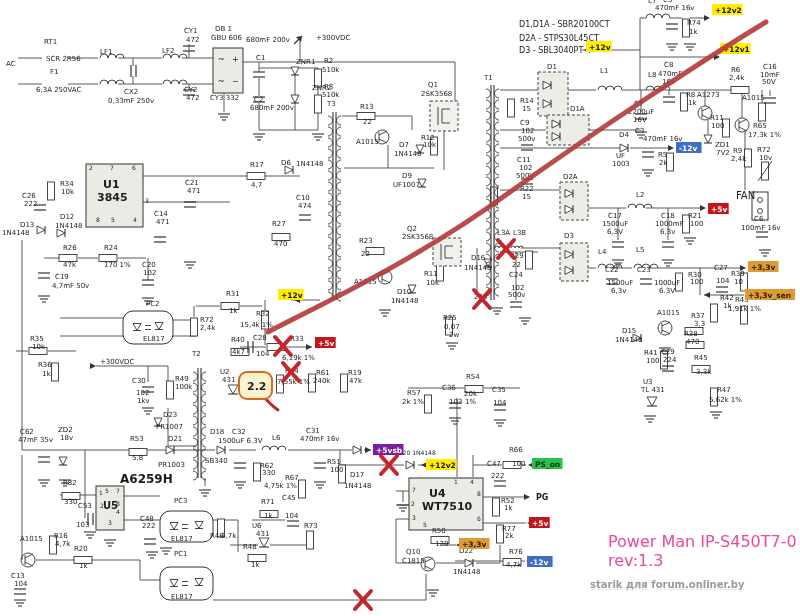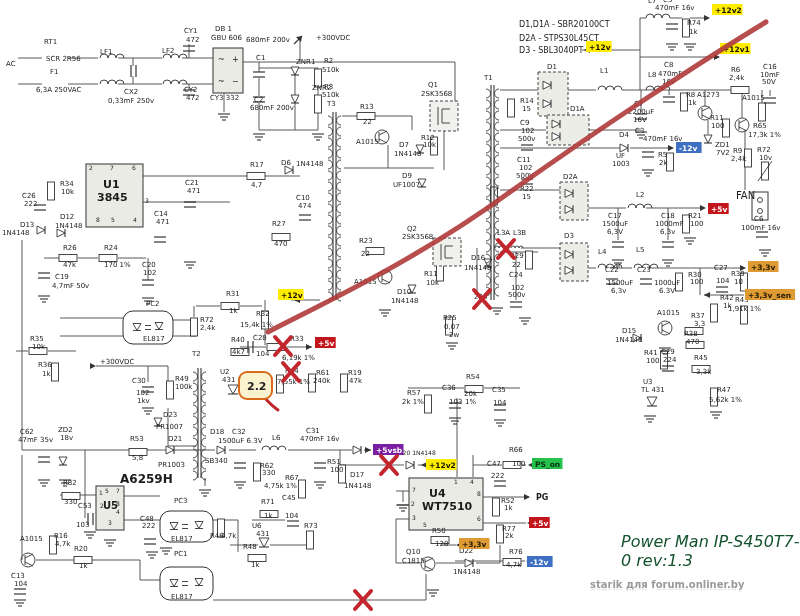--- a/index.html
+++ b/index.html
@@ -1,20 +1,20 @@
 <!DOCTYPE html>
 <html><head>
 <meta charset="utf-8">
 <style>
   html,body{margin:0;padding:0;background:#fff;}
   .canvas{position:relative;width:800px;height:616px;background:#ffffff;overflow:hidden;
           font-family:"DejaVu Sans",sans-serif;}
   svg{position:absolute;left:0;top:0;}
-  .title{position:absolute;left:621px;top:532px;font-size:16px;color:#14532d;
-         font-family:"DejaVu Sans",sans-serif;font-style:italic;}
+  .title{position:absolute;left:608px;top:532px;font-size:16px;color:#ec4899;
+         font-family:"DejaVu Sans",sans-serif;}
   .watermark{position:absolute;left:590px;top:579px;font-size:10px;font-weight:bold;color:#9a9a9a;
          font-family:"DejaVu Sans",sans-serif;
          text-shadow:-1px -1px 0 #fff,1px -1px 0 #fff,-1px 1px 0 #fff,1px 1px 0 #fff,0 2px 1px #ddd;}
 </style>
 </head>
 <body>
 
 <div class="canvas">
   <svg id="schem" width="800" height="616" viewBox="0 0 800 616">
       <rect x="0" y="0" width="800" height="616" fill="#ffffff"></rect>

